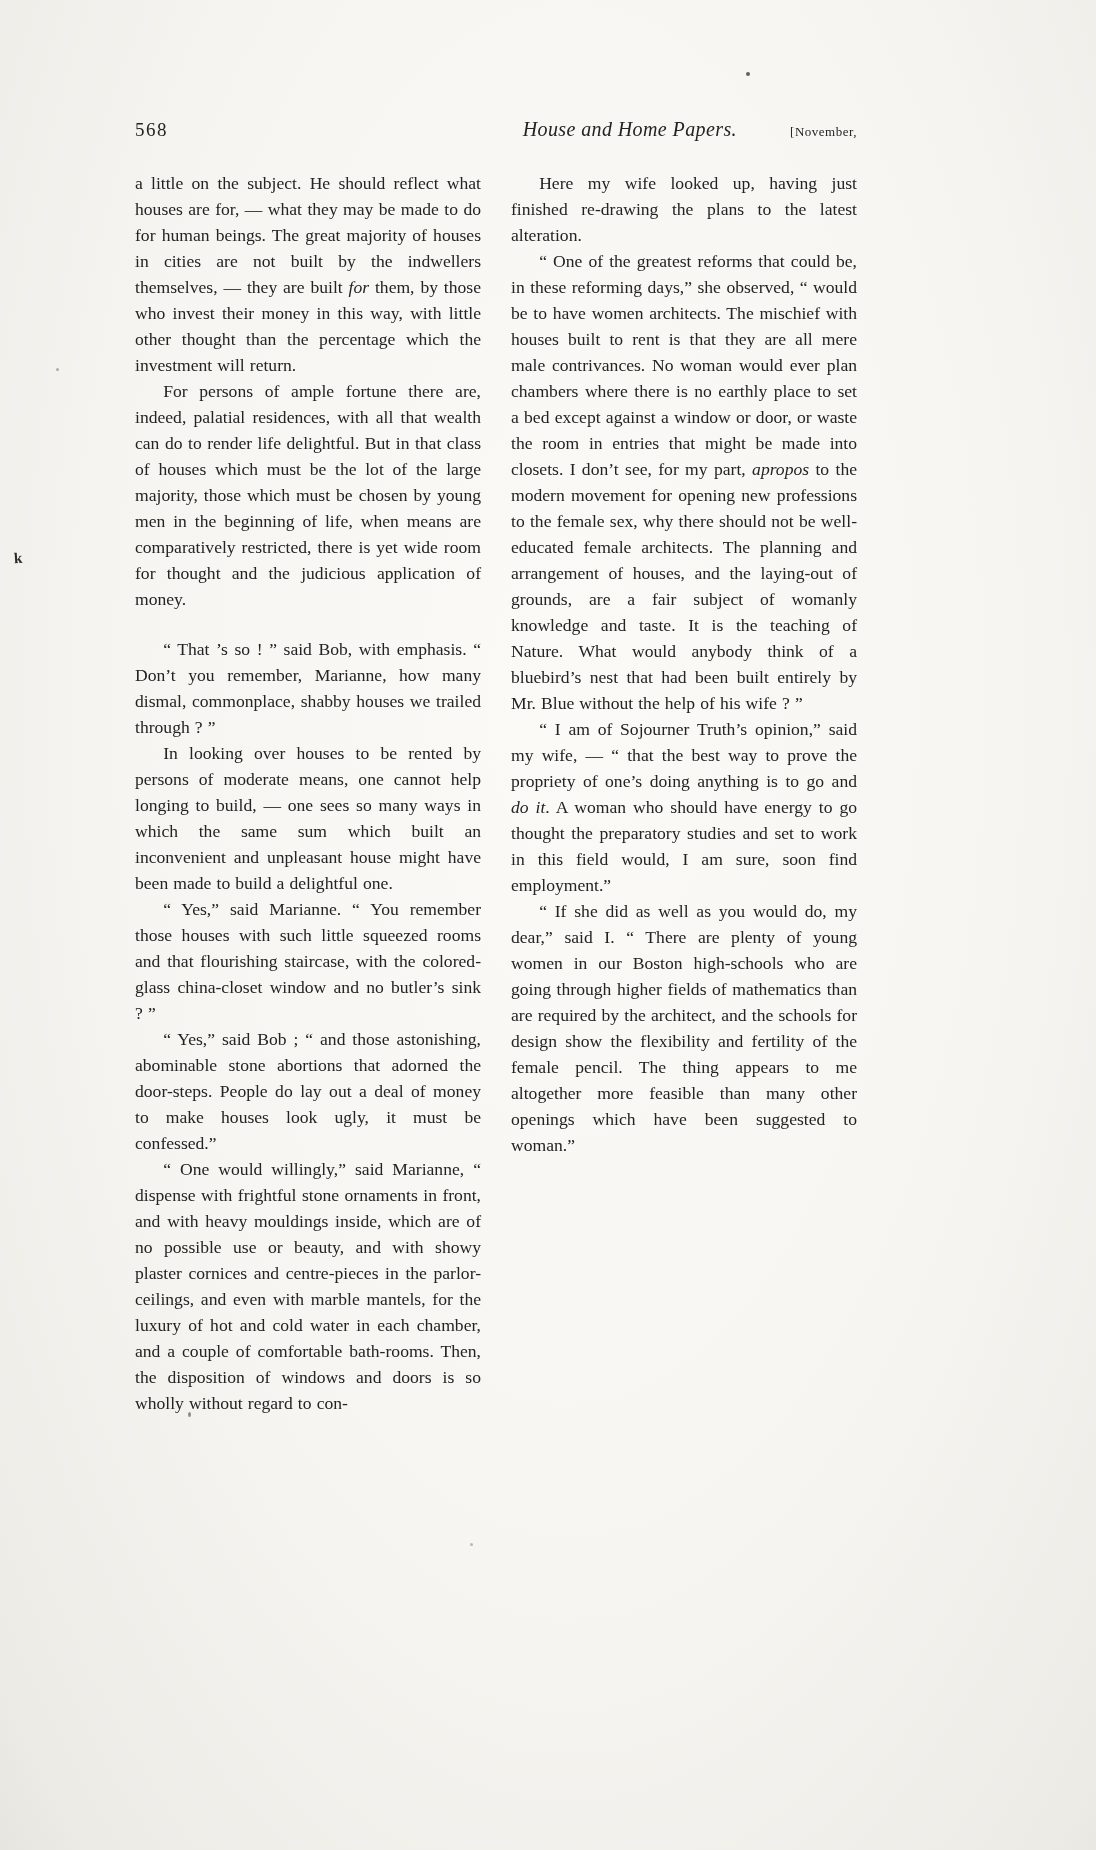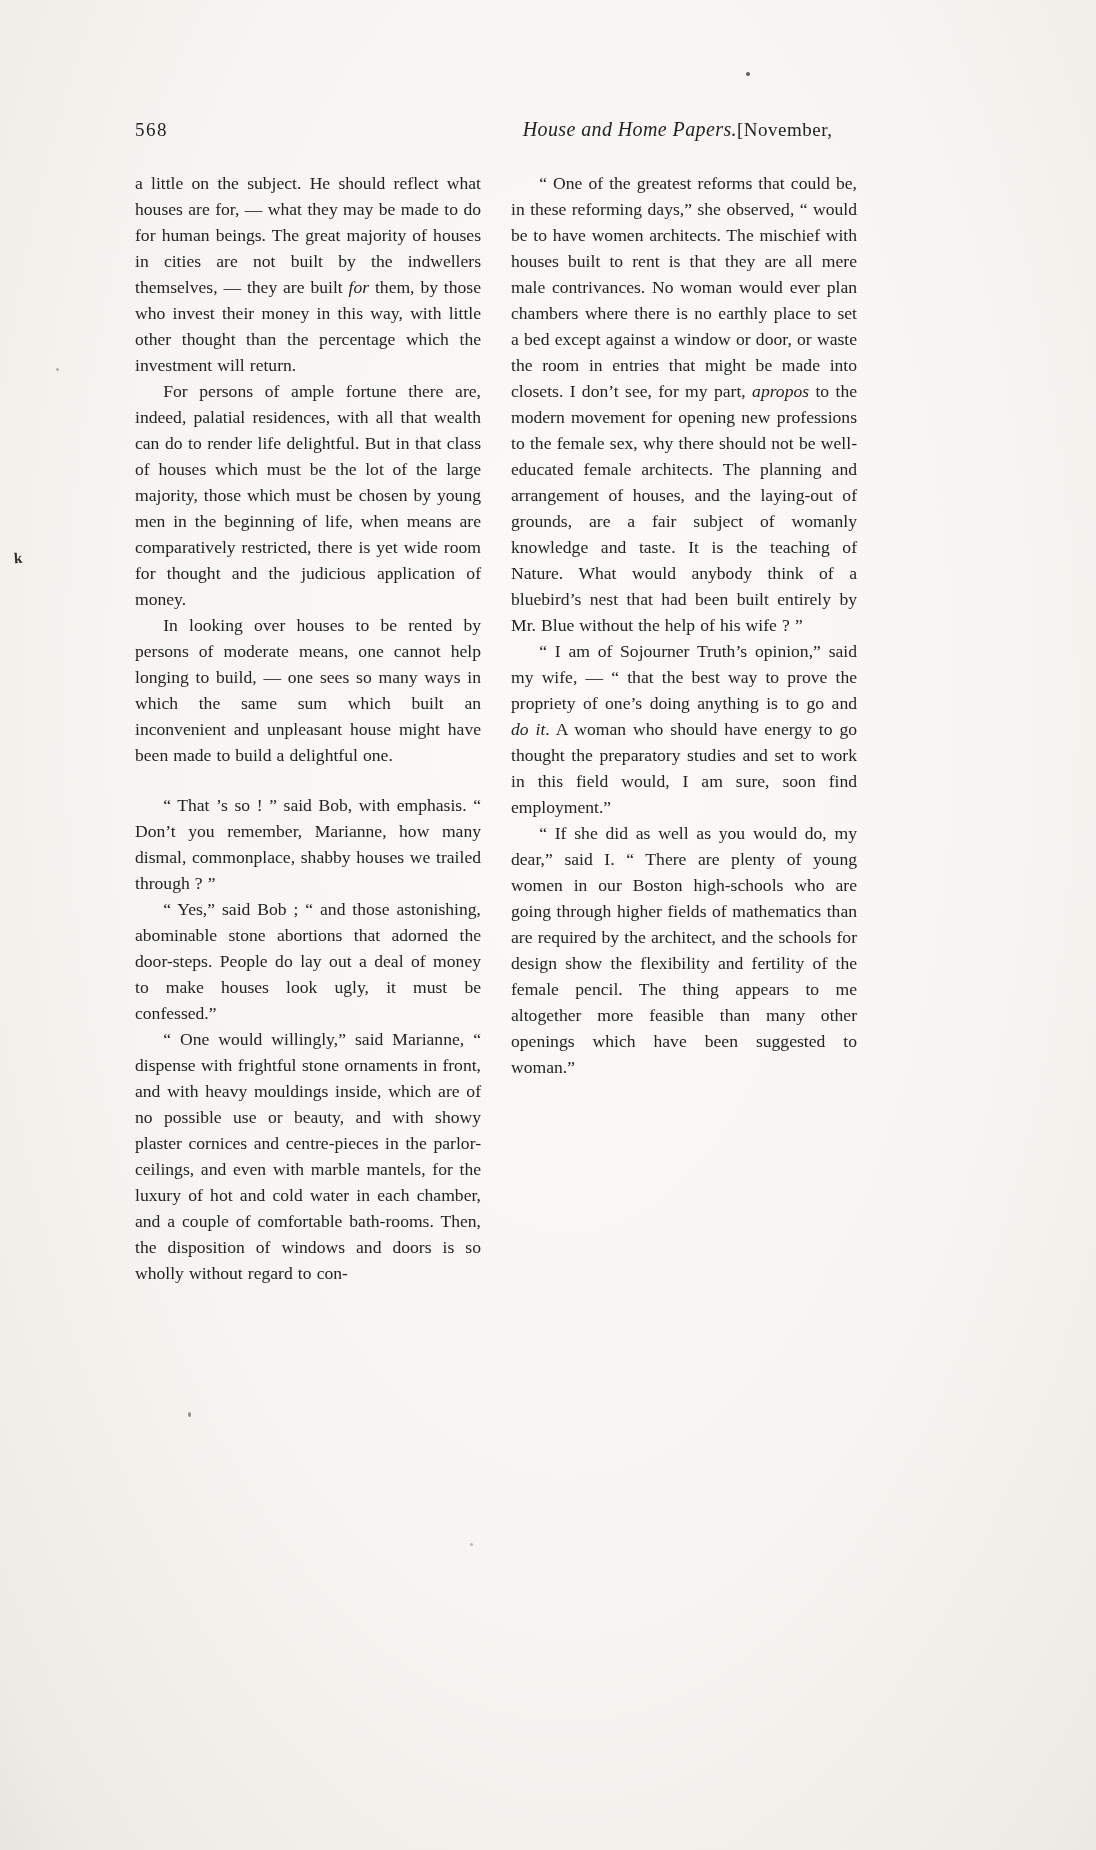--- a/index.html
+++ b/index.html
@@ -35,21 +35,22 @@
   }
   .running-title {
     flex: 1;
     text-align: right;
     font-style: italic;
     font-size: 20px;
     letter-spacing: 0.4px;
   }
   .issue {
     min-width: 120px;
-    font-size: 19px;
+    text-align: right;
+    font-size: 13px;
     letter-spacing: 0.5px;
   }
   .columns {
     position: absolute;
     top: 170px;
     left: 135px;
     width: 722px;
     display: flex;
     gap: 30px;
   }
@@ -96,26 +97,28 @@
   <div class="header">
     <span class="pagenum">568</span>
     <span class="running-title">House and Home Papers.</span>
     <span class="issue">[November,</span>
   </div>
 
   <div class="columns">
     <div class="col">
       <p class="para no-indent"><span>a little on the subject. He should reflect what houses are for, — what they may be made to do for human beings. The great majority of houses in cities are not built by the indwellers themselves, — they are built </span><i>for</i><span> them, by those who invest their money in this way, with little other thought than the percentage which the investment will return.</span></p>
       <p class="para"><span>For persons of ample fortune there are, indeed, palatial residences, with all that wealth can do to render life delightful. But in that class of houses which must be the lot of the large majority, those which must be chosen by young men in the beginning of life, when means are comparatively restricted, there is yet wide room for thought and the judicious application of money.</span></p>
+      <p class="para section-gap"><span>“ That ’s so ! ” said Bob, with emphasis. “ Don’t you remember, Marianne, how many dismal, commonplace, shabby houses we trailed through ? ”</span></p>
       <p class="para"><span>In looking over houses to be rented by persons of moderate means, one cannot help longing to build, — one sees so many ways in which the same sum which built an inconvenient and unpleasant house might have been made to build a delightful one.</span></p>
-      <p class="para section-gap"><span>“ That ’s so ! ” said Bob, with emphasis. “ Don’t you remember, Marianne, how many dismal, commonplace, shabby houses we trailed through ? ”</span></p>
+      <p class="para"><span>“ Yes,” said Marianne. “ You remember those houses with such little squeezed rooms and that flourishing staircase, with the colored-glass china-closet window and no butler’s sink ? ”</span></p>
       <p class="para"><span>“ Yes,” said Bob ; “ and those astonishing, abominable stone abortions that adorned the door-steps. People do lay out a deal of money to make houses look ugly, it must be confessed.”</span></p>
       <p class="para"><span>“ One would willingly,” said Marianne, “ dispense with frightful stone ornaments in front, and with heavy mouldings inside, which are of no possible use or beauty, and with showy plaster cornices and centre-pieces in the parlor-ceilings, and even with marble mantels, for the luxury of hot and cold water in each chamber, and a couple of comfortable bath-rooms. Then, the disposition of windows and doors is so wholly without regard to con-</span></p>
     </div>
     <div class="col">
+      <p class="para"><span>Here my wife looked up, having just finished re-drawing the plans to the latest alteration.</span></p>
       <p class="para"><span>“ One of the greatest reforms that could be, in these reforming days,” she observed, “ would be to have women architects. The mischief with houses built to rent is that they are all mere male contrivances. No woman would ever plan chambers where there is no earthly place to set a bed except against a window or door, or waste the room in entries that might be made into closets. I don’t see, for my part, </span><i>apropos</i><span> to the modern movement for opening new professions to the female sex, why there should not be well-educated female architects. The planning and arrangement of houses, and the laying-out of grounds, are a fair subject of womanly knowledge and taste. It is the teaching of Nature. What would anybody think of a bluebird’s nest that had been built entirely by Mr. Blue without the help of his wife ? ”</span></p>
       <p class="para"><span>“ I am of Sojourner Truth’s opinion,” said my wife, — “ that the best way to prove the propriety of one’s doing anything is to go and </span><i>do it</i><span>. A woman who should have energy to go thought the preparatory studies and set to work in this field would, I am sure, soon find employment.”</span></p>
       <p class="para"><span>“ If she did as well as you would do, my dear,” said I. “ There are plenty of young women in our Boston high-schools who are going through higher fields of mathematics than are required by the architect, and the schools for design show the flexibility and fertility of the female pencil. The thing appears to me altogether more feasible than many other openings which have been suggested to woman.”</span></p>
     </div>
   </div>
 
   <span class="margin-mark">k</span>
   <div class="speck speck-1"></div>
   <div class="speck speck-2"></div>
   <div class="speck speck-3"></div>

